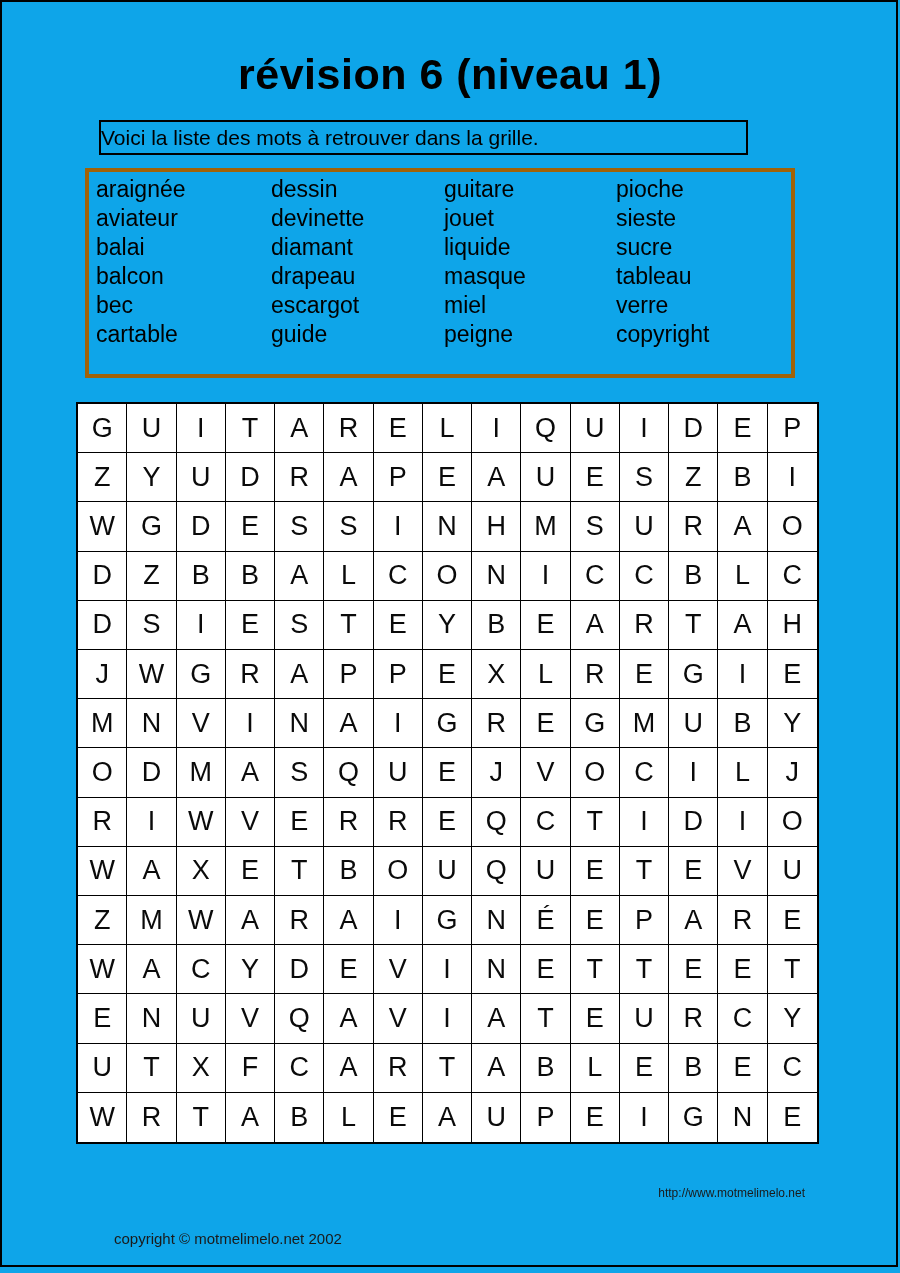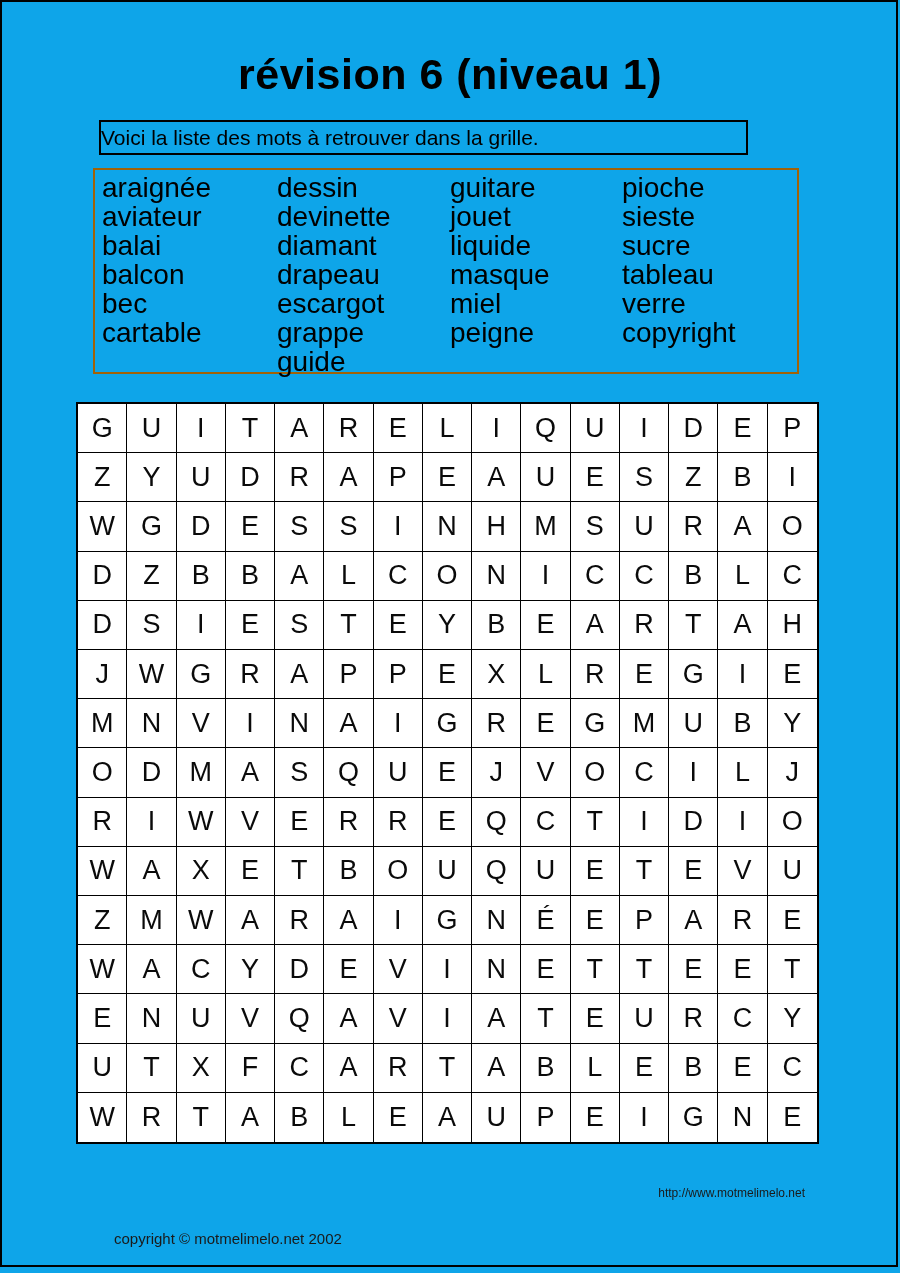--- a/index.html
+++ b/index.html
@@ -36,28 +36,28 @@
   .subtitle-box {
     position: absolute;
     left: 99px; top: 120px;
     width: 645px; height: 31px;
     border: 2px solid #000;
     display: flex; align-items: center; justify-content: flex-start;
     font-size: 21px;
   }
   .word-box {
     position: absolute;
-    left: 93px; top: 168px;
+    left: 85px; top: 168px;
     width: 695px; height: 199px;
-    border: 2px solid #a16207;
+    border: 4px solid #a16207;
     padding: 3px 0 0 7px;
     box-sizing: content-box;
     display: grid;
     grid-template-columns: 175px 173px 172px auto;
-    font-size: 28px;
+    font-size: 23px;
   }
   .word-box ul {
     list-style: none;
     margin: 0; padding: 0;
   }
   .word-box li {
     line-height: 29px;
     white-space: nowrap;
   }
   .grid {
@@ -115,21 +115,20 @@
         <li>balcon</li>
         <li>bec</li>
         <li>cartable</li>
       </ul>
       <ul>
         <li>dessin</li>
         <li>devinette</li>
         <li>diamant</li>
         <li>drapeau</li>
         <li>escargot</li>
-        <li>grappe</li>
         <li>guide</li>
       </ul>
       <ul>
         <li>guitare</li>
         <li>jouet</li>
         <li>liquide</li>
         <li>masque</li>
         <li>miel</li>
         <li>peigne</li>
       </ul>

